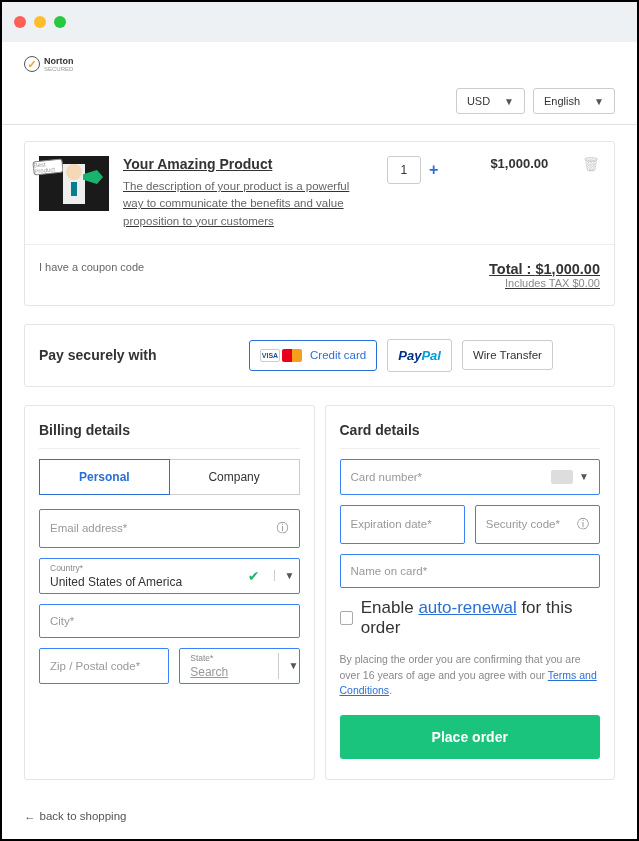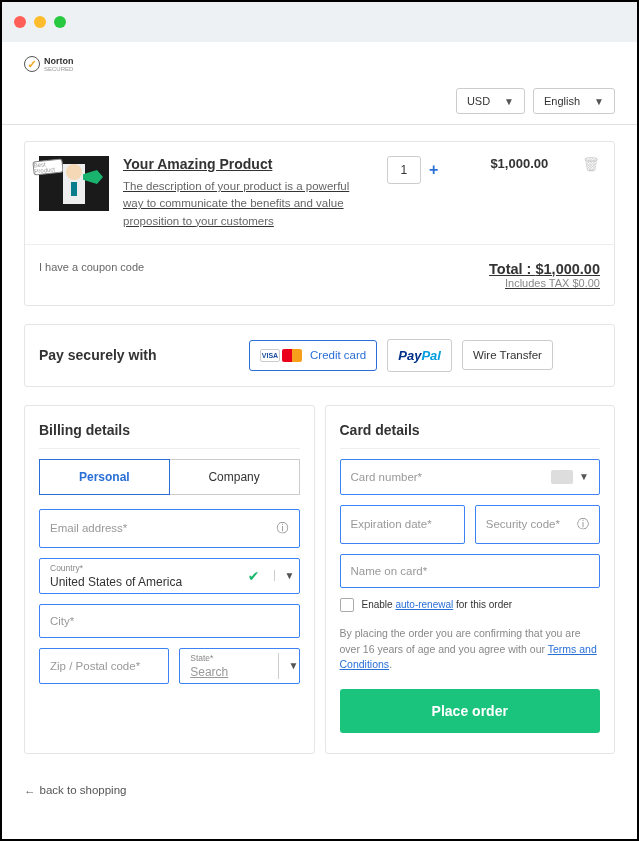--- a/index.html
+++ b/index.html
@@ -180,21 +180,21 @@
     .split-chev {
       border-left: 1px solid #ccc;
       padding: 0 10px;
       height: 100%;
       display: flex;
       align-items: center;
       margin: -10px -10px -10px 8px;
     }
     .info-icon { color: #888; font-size: 12px; }
     .card-chip { width: 22px; height: 14px; background: #ddd; border-radius: 2px; margin-right: 6px; }
-    .checkbox-row { display: flex; align-items: center; gap: 8px; font-size: 10px; margin: 8px 0 14px; text-align: right; }
+    .checkbox-row { display: flex; align-items: center; gap: 8px; font-size: 17px; margin: 8px 0 14px; }
     .checkbox { width: 14px; height: 14px; border: 1px solid #aaa; border-radius: 2px; }
     .link { color: #2a6fd6; text-decoration: underline; }
     .legal { font-size: 10.5px; color: #888; line-height: 1.5; margin-bottom: 16px; }
     .place-order {
       background: #1bc47d;
       color: #fff;
       font-weight: bold;
       text-align: center;
       padding: 14px;
       border-radius: 3px;

